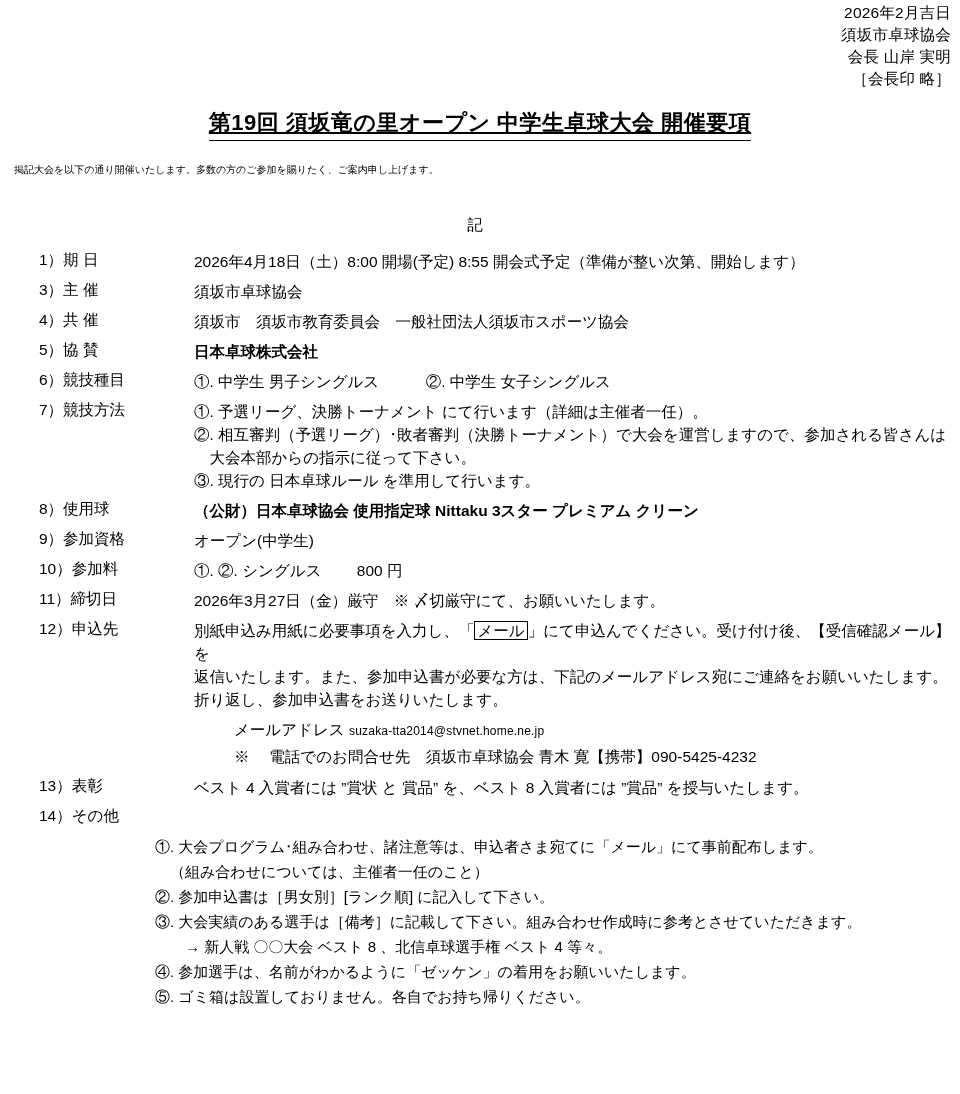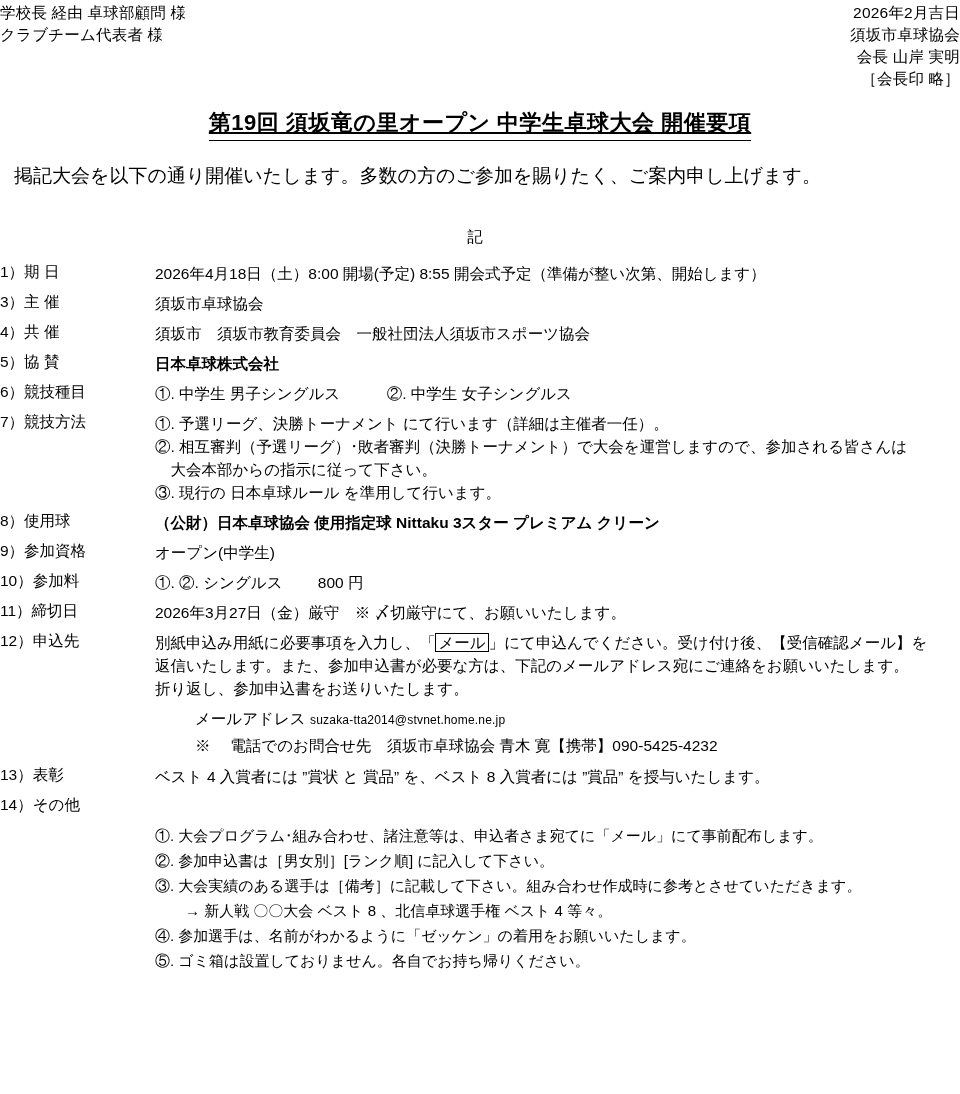--- a/index.html
+++ b/index.html
@@ -31,21 +31,21 @@
   .hdr-left {
     position: absolute;
     left: 0px;
     top: 2px;
     line-height: 22px;
     font-size: 15.5px;
     letter-spacing: 0.2px;
   }
   .hdr-right {
     position: absolute;
-    right: 0px;
+    right: 9px;
     top: 2px;
     text-align: right;
     line-height: 22px;
     font-size: 15.5px;
     letter-spacing: 0.2px;
   }
 
   
   .title-wrap {
     text-align: center;
@@ -57,21 +57,21 @@
     font-weight: bold;
     letter-spacing: 0.5px;
     border-bottom: 1.6px solid #000;
     padding-bottom: 2px;
     text-decoration: underline;
   }
 
   .lead {
     margin-top: 22px;
     margin-left: 14px;
-    font-size: 19px;
+    font-size: 10px;
   }
 
   .ki {
     text-align: center;
     margin-top: 38px;
     font-size: 15.5px;
     padding-right: 10px;
   }
 
   
@@ -81,20 +81,21 @@
   .row {
     display: flex;
     align-items: flex-start;
     margin-bottom: 7px;
   }
   .row-label {
     width: 155px;
     flex: 0 0 155px;
     font-size: 15.5px;
     white-space: nowrap;
+    padding-left: 39px;
   }
   .row-body {
     flex: 1 1 auto;
     font-size: 15.5px;
     line-height: 23px;
   }
   .row-body .sub {
     display: block;
   }
   .b { font-weight: bold; }
@@ -115,24 +116,20 @@
     line-height: 25px;
   }
   .spacer-sm { height: 6px; }
 </style>
 </head>
 <body>
 
 <div class="page">
 
   <div class="header">
-    <div class="hdr-left">
-      <div>学校長  経由  卓球部顧問  様</div>
-      <div>クラブチーム代表者  様</div>
-    </div>
     <div class="hdr-right">
       <div>2026年2月吉日</div>
       <div>須坂市卓球協会</div>
       <div>会長  山岸  実明</div>
       <div>［会長印  略］</div>
     </div>
   </div>
 
   <div class="title-wrap">
     <span class="doc-title">第19回 須坂竜の里オープン 中学生卓球大会  開催要項</span>
@@ -221,20 +218,21 @@
       <div class="row-label">13）表彰</div>
       <div class="row-body">ベスト 4 入賞者には ”賞状 と 賞品” を、ベスト 8 入賞者には ”賞品” を授与いたします。</div>
     </div>
 
     <div class="row">
       <div class="row-label">14）その他</div>
       <div class="row-body"></div>
     </div>
     <div class="other-block" style="padding-left:155px;">
       <div>①. 大会プログラム･組み合わせ、諸注意等は、申込者さま宛てに「メール」にて事前配布します。</div>
+      <div>　（組み合わせについては、主催者一任のこと）</div>
       <div>②. 参加申込書は［男女別］[ランク順] に記入して下さい。</div>
       <div>③. 大会実績のある選手は［備考］に記載して下さい。組み合わせ作成時に参考とさせていただきます。</div>
       <div>　　→  新人戦 〇〇大会 ベスト 8 、北信卓球選手権 ベスト 4  等々。</div>
       <div>④. 参加選手は、名前がわかるように「ゼッケン」の着用をお願いいたします。</div>
       <div>⑤. ゴミ箱は設置しておりません。各自でお持ち帰りください。</div>
     </div>
 
   </div>
 </div>
 

